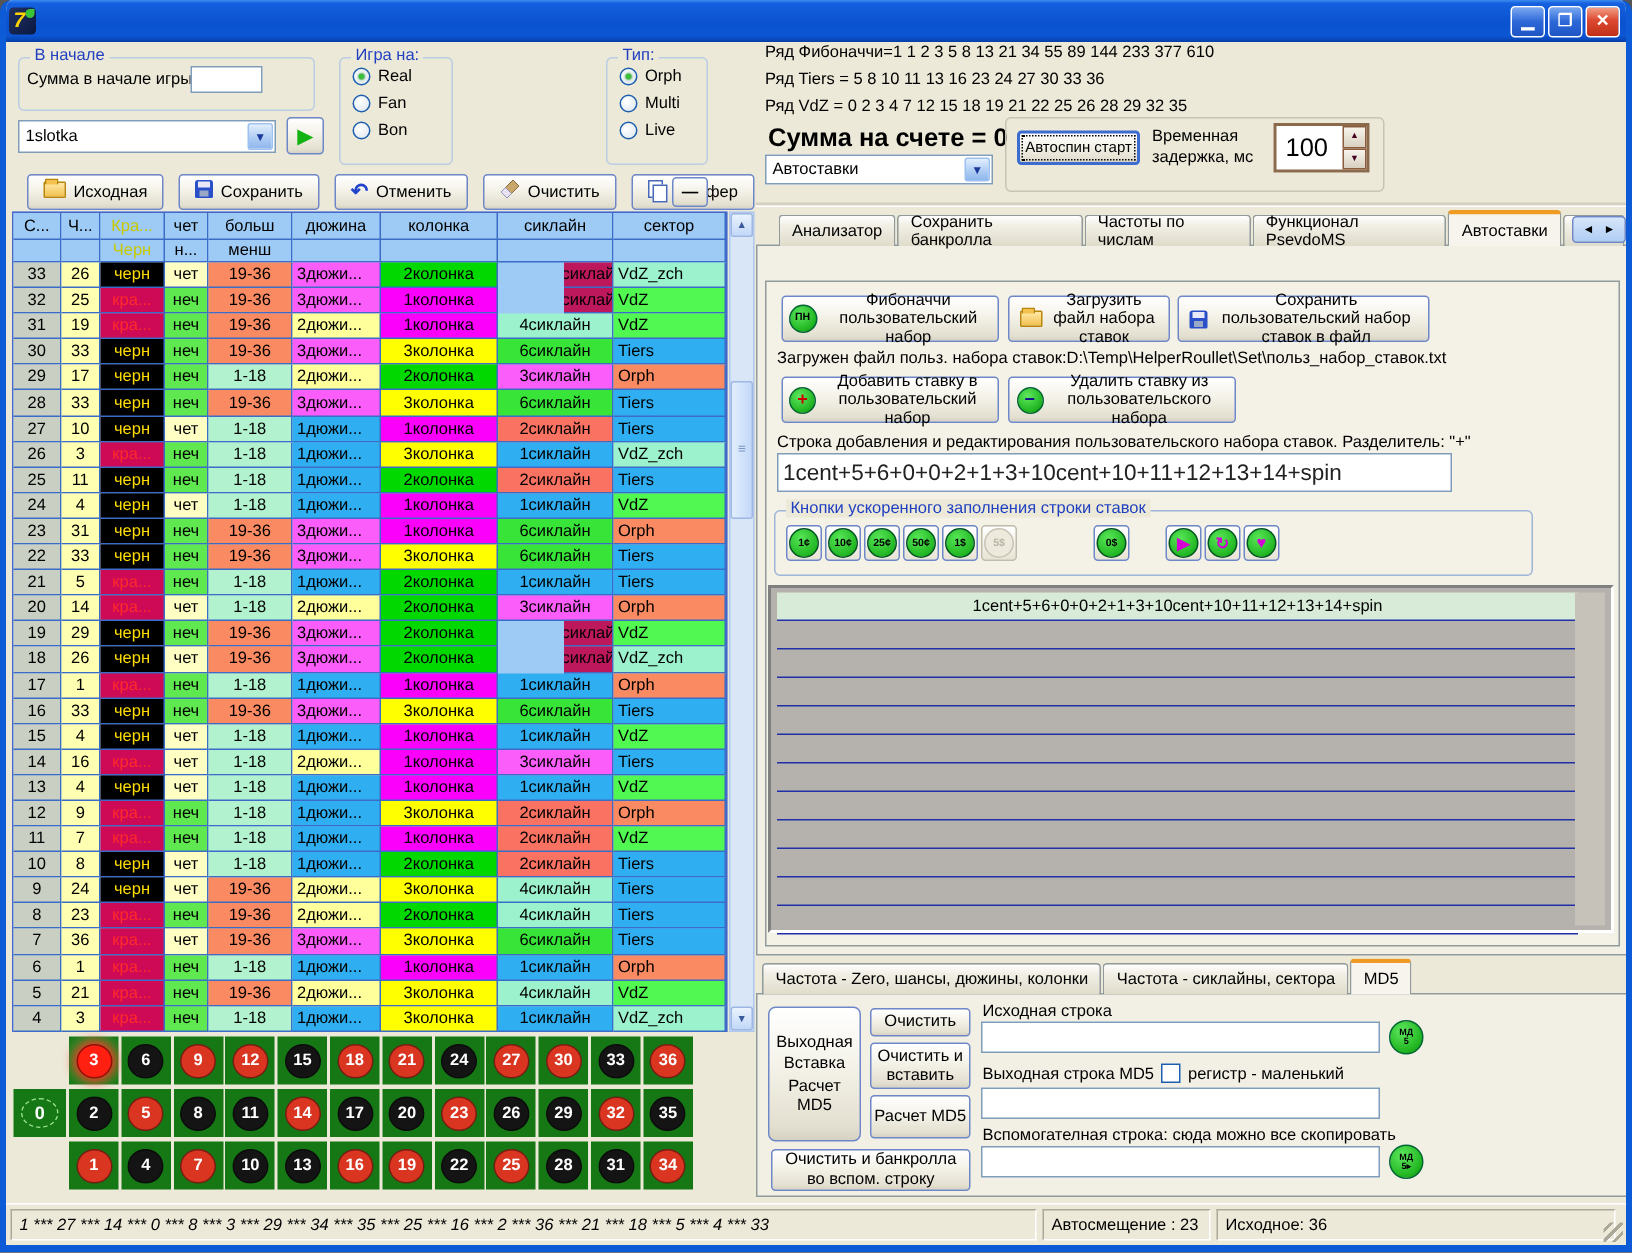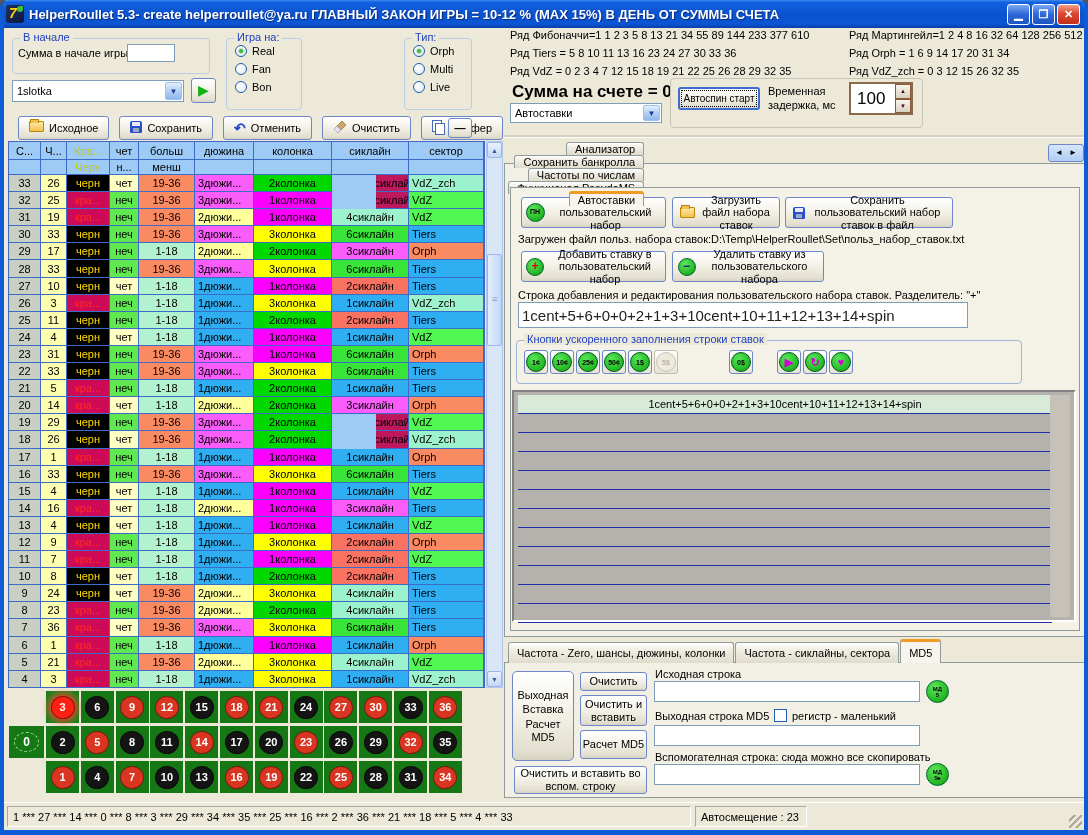--- a/index.html
+++ b/index.html
@@ -125,21 +125,20 @@
 </head>
 <body>
 
 <div id="window">
 
   <div class="titlebar">
     <div class="appicon">
         <span class="seven">7</span>
         <span class="leaf"></span>
       </div>
-    <div class="apptitle">HelperRoullet 5.3- create helperroullet@ya.ru ГЛАВНЫЙ ЗАКОН ИГРЫ = 10-12 % (MAX 15%) В ДЕНЬ ОТ СУММЫ СЧЕТА</div>
     <div class="winbtns">
       <div class="wbtn">▁</div>
       <div class="wbtn">❐</div>
       <div class="wbtn close">✕</div>
     </div>
   </div>
 
   <div class="gb" style="left:8px;top:38px;width:198px;height:36px;">
     <span class="cap">В начале</span>
     <span class="lbl" style="left:5px;top:8px;">Сумма в начале игры</span>
@@ -185,21 +184,21 @@
         <div class="radio">
           <span class="rb"></span>
           <span>Live</span>
         </div>
       </div>
   </div>
 
   <div id="toolbar" class="abs" style="left:14px;top:116px;height:24px;display:flex;gap:10px;">
       <div class="btn" style="padding: 0px 10px; height: 24px;">
         <span><span class="ico ico-folder"></span></span>
-        <span>Исходное</span>
+        <span>Исходная</span>
       </div>
       <div class="btn" style="padding: 0px 10px; height: 24px;">
         <span><span class="ico ico-floppy"></span></span>
         <span>Сохранить</span>
       </div>
       <div class="btn" style="padding: 0px 10px; height: 24px;">
         <span><span class="ico ico-undo">↶</span></span>
         <span>Отменить</span>
       </div>
       <div class="btn" style="padding: 0px 10px; height: 24px;">
@@ -689,25 +688,20 @@
         <span class="chipn red">34</span>
       </div>
     </div>
 
   <div class="abs" style="left:500px;top:28px;width:580px;height:110px;border-bottom:1px solid #fff;box-shadow:inset 0 -2px 0 #D4D0C0;"></div>
   <div id="series-left" class="abs" style="left:506px;top:29px;">
       <div class="series" style="margin-bottom: 6px;">Ряд Фибоначчи=1 1 2 3 5 8 13 21 34 55 89 144 233 377 610</div>
       <div class="series" style="margin-bottom: 6px;">Ряд Tiers = 5 8 10 11 13 16 23 24 27 30 33 36</div>
       <div class="series" style="margin-bottom: 6px;">Ряд VdZ = 0 2 3 4 7 12 15 18 19 21 22 25 26 28 29 32 35</div>
     </div>
-  <div id="series-right" class="abs" style="left:845px;top:29px;">
-      <div class="series" style="margin-bottom: 6px;">Ряд Мартингейл=1 2 4 8 16 32 64 128 256 512</div>
-      <div class="series" style="margin-bottom: 6px;">Ряд Orph = 1 6 9 14 17 20 31 34</div>
-      <div class="series" style="margin-bottom: 6px;">Ряд VdZ_zch = 0 3 12 15 26 32 35</div>
-    </div>
 
   <div class="abs" style="left:508px;top:82px;font-size:17px;font-weight:bold;">Сумма на счете = 0</div>
   <div class="combo" style="left:506px;top:103px;width:152px;height:20px;">
     <span class="val">Автоставки</span>
     <span class="drop">▼</span>
   </div>
 
   <div class="gb" style="left:666px;top:78px;width:253px;height:50px;border-color:#C8C4B4;">
     <div class="btn focusbtn abs" style="left:7px;top:8px;width:82px;height:23px;">Автоспин старт</div>
     <div class="lbl" style="left:97px;top:6px;">Временная</div>
@@ -715,21 +709,21 @@
     <div class="spin" style="left:178px;top:3px;width:64px;height:33px;">
       <div class="v">100</div>
       <div class="arrows">
         <div>▲</div>
         <div>▼</div>
       </div>
     </div>
   </div>
 
   <div class="tabpanel" style="left:500px;top:163px;width:582px;height:474px;"></div>
-  <div id="main-tabs" class="tabrow" style="left:504px;top:142px;height:22px;flex-direction:column;">
+  <div id="main-tabs" class="tabrow" style="left:515px;top:142px;height:22px;">
       <div class="tab">Анализатор</div>
       <div class="tab">Сохранить банкролла</div>
       <div class="tab">Частоты по числам</div>
       <div class="tab">Функционал PsevdoMS</div>
       <div class="tab active">Автоставки</div>
       <div class="tab">MD5</div>
     </div>
   <div class="btn abs" style="left:1044px;top:144px;width:36px;height:18px;font-size:8px;gap:6px;background:linear-gradient(180deg,#D6E6FA,#AFCDF4);">
     <span>◄</span>
       <span>►</span>
@@ -837,39 +831,40 @@
     <span>Выходная</span>
     <span>Вставка</span>
     <span>Расчет MD5</span>
   </div>
   <div class="btn abs" style="left:576px;top:672px;width:67px;height:19px;">Очистить</div>
   <div class="btn abs" style="left:576px;top:695px;width:67px;height:31px;">
       <span style="width:60px;">Очистить и вставить</span>
     </div>
   <div class="btn abs" style="left:576px;top:730px;width:67px;height:29px;">Расчет MD5</div>
   <div class="btn abs" style="left:510px;top:766px;width:133px;height:28px;">
-      <span style="width:124px;">Очистить и  вставить во вспом. строку</span>
+      <span style="width:124px;">Очистить и  банкролла во вспом. строку</span>
     </div>
 
   <div class="lbl" style="left:651px;top:668px;">Исходная строка</div>
   <input class="input abs" style="left: 650px; top: 681px; width: 266px; height: 21px;" value="">
   <div class="gcirc abs" style="left:922px;top:680px;width:23px;height:23px;font-size:6px;text-align:center;line-height:6px;">
       <span>МД<br>5</span>
     </div>
 
   <div class="lbl" style="left:651px;top:710px;">Выходная строка MD5</div>
   <span class="checkbox abs" style="left:770px;top:709px;"></span>
   <div class="lbl" style="left:788px;top:710px;">регистр  - маленький</div>
   <input class="input abs" style="left: 650px; top: 725px; width: 266px; height: 21px;" value="">
 
   <div class="lbl" style="left:651px;top:751px;">Вспомогателная строка: сюда можно все скопировать</div>
   <input class="input abs" style="left: 650px; top: 764px; width: 266px; height: 21px;" value="">
   <div class="gcirc abs" style="left:922px;top:763px;width:23px;height:23px;font-size:6px;text-align:center;line-height:6px;">
       <span>МД<br>5▸</span>
     </div>
 
   <div class="statusbar">
-    <div class="ssec" style="left:3px;width:684px;">1 *** 27 *** 14 *** 0 *** 8 *** 3 *** 29 *** 34 *** 35 *** 25 *** 16 *** 2 *** 36 *** 21 *** 18 *** 5 *** 4 *** 33</div>
+    <div class="ssec" style="left:3px;width:684px;font-style:italic;">1 *** 27 *** 14 *** 0 *** 8 *** 3 *** 29 *** 34 *** 35 *** 25 *** 16 *** 2 *** 36 *** 21 *** 18 *** 5 *** 4 *** 33</div>
     <div class="ssec" style="left:691px;width:112px;">Автосмещение : 23</div>
+    <div class="ssec" style="left:807px;width:266px;">Исходное: 36</div>
     <div class="grip"></div>
   </div>
 
 </div>
 
 </body></html>

